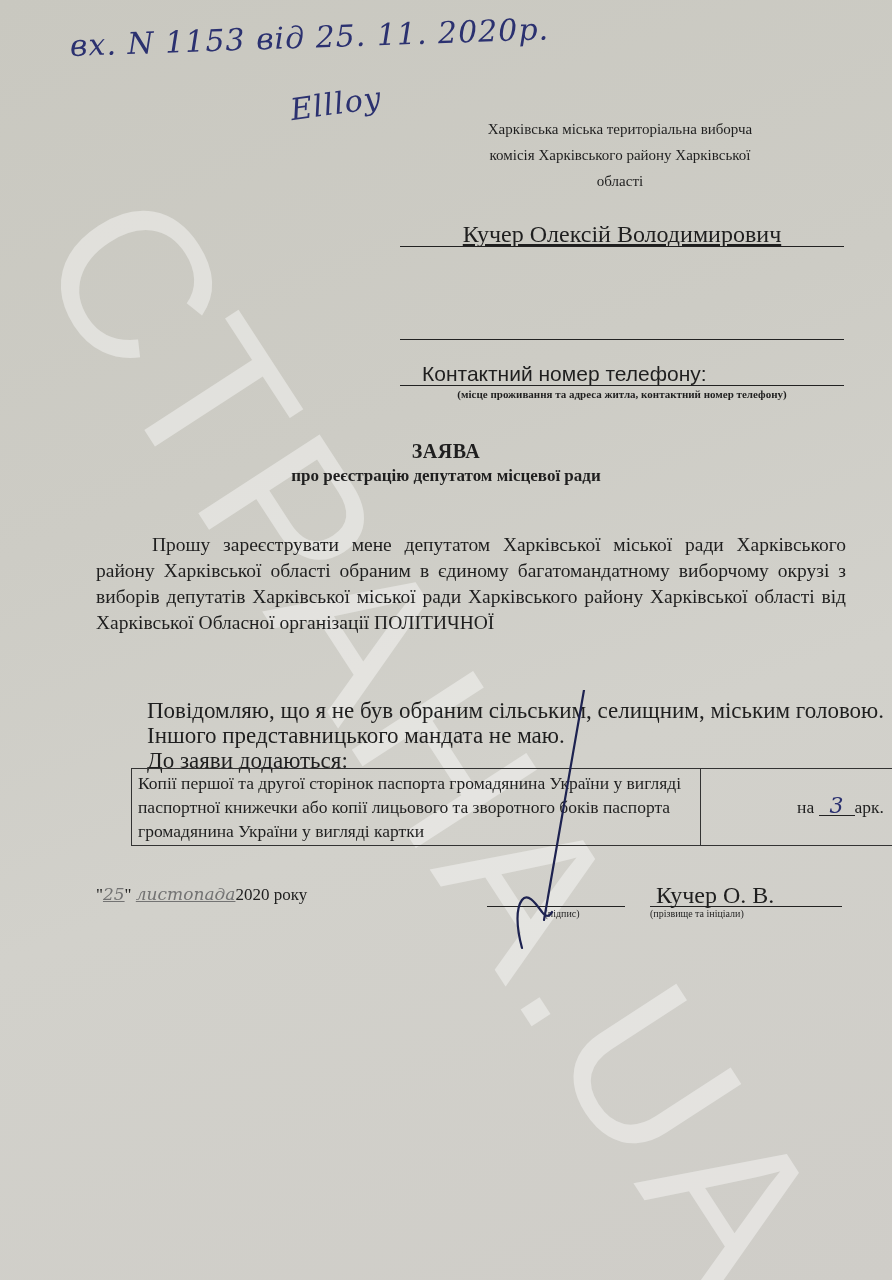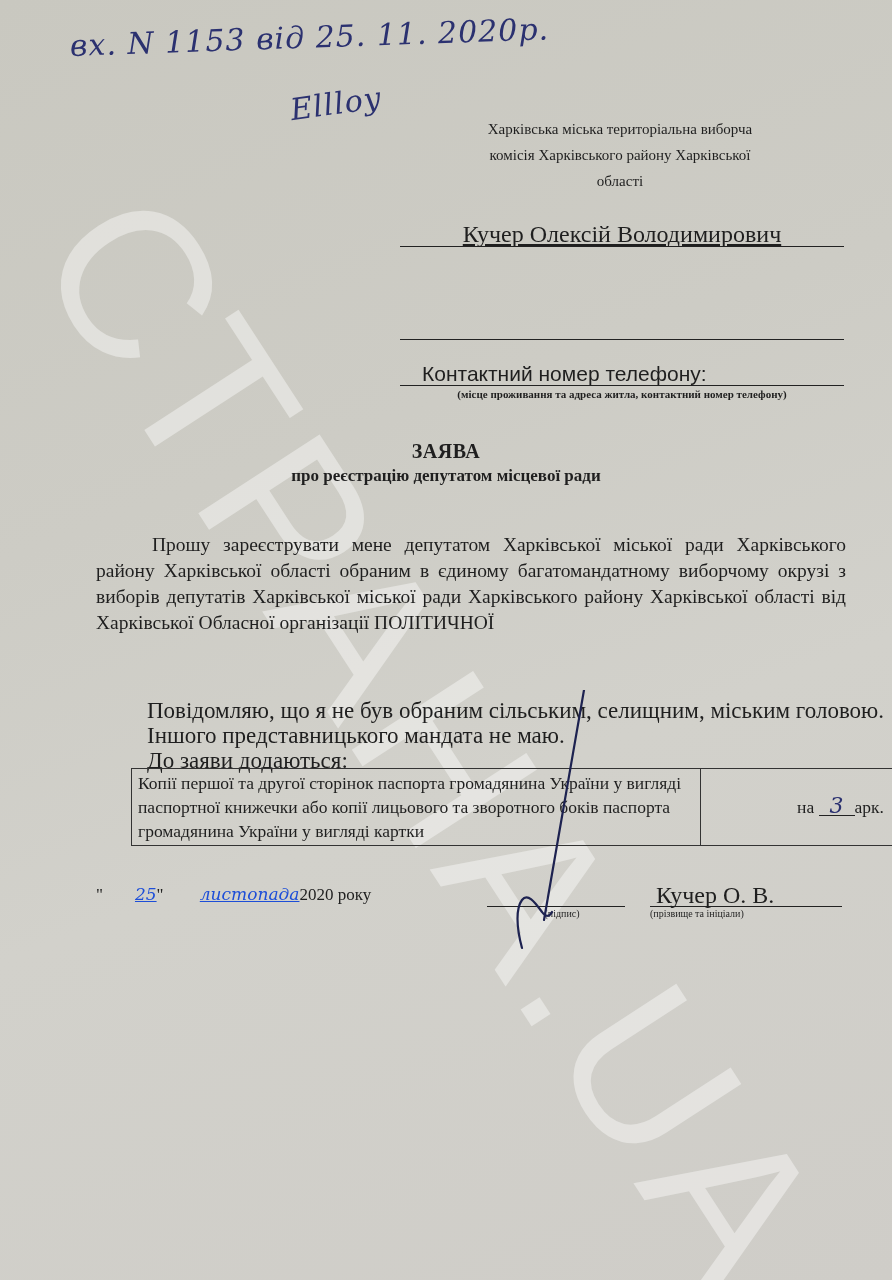--- a/index.html
+++ b/index.html
@@ -42,21 +42,21 @@
 
   
   .attach-table { left: 92px; top: 768px; width: 850px; border-collapse: collapse; font-size: 17.5px; margin-left: 39px; }
   .attach-table td { border: 1.5px solid #333; padding: 2px 6px; vertical-align: middle; line-height: 24px; }
   .attach-desc { width: 556px; }
   .attach-pages { text-align: center; }
   .pages-num { display: inline-block; width: 36px; border-bottom: 1px solid #222; text-align: center; font-family: "DejaVu Serif", serif; font-style: italic; color: #2b3170; font-size: 22px; line-height: 18px; }
 
   
   .date-row { left: 96px; top: 884px; font-size: 17px; }
-  .date-row .hw { font-family: "DejaVu Serif", serif; font-style: italic; color: #1d4ed8; text-decoration: underline; margin-left: 32px; }
+  .date-row .hw { font-family: "DejaVu Serif", serif; font-style: italic; color: #737373; text-decoration: underline; }
   .sig-line { left: 487px; top: 906px; width: 138px; border-bottom: 1.5px solid #222; }
   .sig-caption { left: 487px; top: 908px; width: 150px; text-align: center; font-size: 10px; }
   .name-line { left: 650px; top: 884px; width: 192px; border-bottom: 1.5px solid #222; font-size: 24px; line-height: 22px; padding-left: 6px; box-sizing: border-box; }
   .name-caption { left: 650px; top: 908px; width: 192px; text-align: left; font-size: 10px; }
 
   
   .watermark {
     left: 40px; top: 160px; font-family: "Liberation Sans", "DejaVu Sans", sans-serif;
     font-size: 210px; color: rgba(255,255,255,0.42); letter-spacing: 8px;
     transform: rotate(57deg); transform-origin: 0 0; transform: translate(140px, 0) rotate(57deg);

